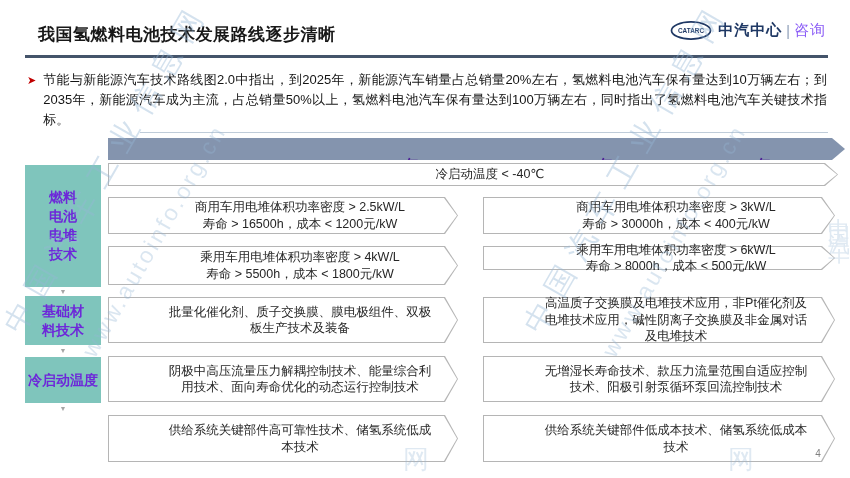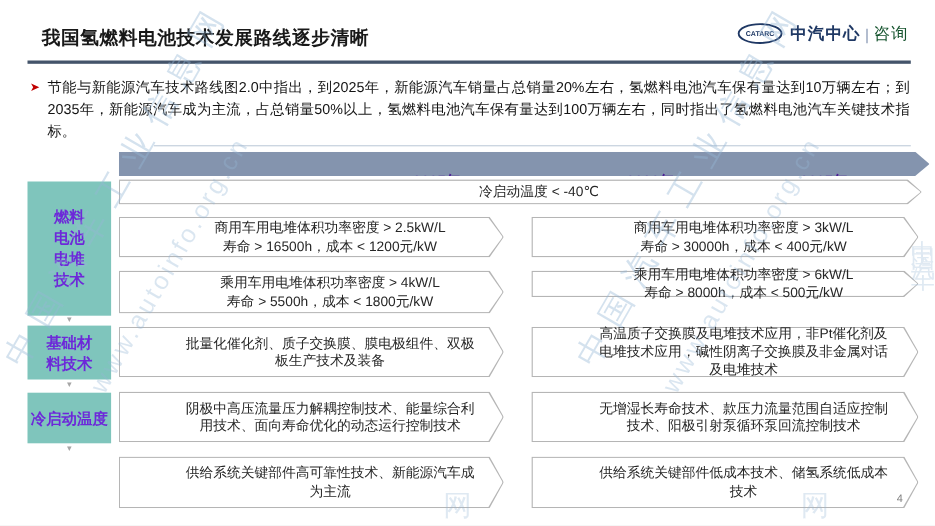--- a/index.html
+++ b/index.html
@@ -6,21 +6,21 @@
   html,body { background:#e8e8e8; }
   .slide {
     position:relative; width:850px; height:478px; background:#ffffff;
     overflow:hidden; font-family:"Liberation Sans","DejaVu Sans",sans-serif;
     --arrow: polygon(0 0, calc(100% - 13px) 0, 100% 50%, calc(100% - 13px) 100%, 0 100%);
   }
   .title { position:absolute; left:38px; top:23px; font-size:17px; font-weight:bold; color:#181818; letter-spacing:.5px; }
   .logo { position:absolute; right:24px; top:20px; display:flex; align-items:center; gap:6px; }
   .logo .brand { font-size:15px; font-weight:bold; color:#1f3864; letter-spacing:1px; }
   .logo .sep { font-size:14px; color:#8a9ab5; font-weight:300; margin:0 -2px; }
-  .logo .suffix { font-size:15px; color:#14532d; letter-spacing:1px; }
+  .logo .suffix { font-size:15px; color:#8b5cf6; letter-spacing:1px; }
   .title-rule { position:absolute; left:25px; top:55px; width:803px; height:2.5px; background:#44546a; }
   .intro { position:absolute; left:27px; top:70px; width:800px; display:flex; gap:7px; }
   .intro .marker { color:#c00000; font-size:11px; line-height:20px; flex:0 0 auto; }
   .intro .intro-text { font-size:13px; line-height:20px; color:#141414; text-align:justify; }
   .thin-rule { position:absolute; left:140px; top:132px; width:688px; height:1px; background:#b4c3d2; opacity:.85; }
 
   .band { position:absolute; left:108px; top:138px; width:737px; height:22px; background:#8494ae; clip-path:var(--arrow); }
   .yr { position:absolute; top:16px; line-height:22px; transform:translateX(-50%); color:#4c1d95; font-weight:bold; font-size:13.5px; }
 
   .chev { position:absolute; }
@@ -133,21 +133,21 @@
   </div>
   <div class="chev" style="left:483px;top:356px;width:352px;height:46px">
     <div class="cbg"></div>
       <div class="cin"></div>
     <div class="ctx">无增湿长寿命技术、款压力流量范围自适应控制技术、阳极引射泵循环泵回流控制技术</div>
   </div>
 
   <div class="chev" style="left:108px;top:415px;width:350px;height:47px">
     <div class="cbg"></div>
       <div class="cin"></div>
-    <div class="ctx">供给系统关键部件高可靠性技术、新能源汽车成为主流</div>
+    <div class="ctx">供给系统关键部件高可靠性技术、储氢系统低成本技术</div>
   </div>
   <div class="chev" style="left:483px;top:415px;width:352px;height:47px">
     <div class="cbg"></div>
       <div class="cin"></div>
     <div class="ctx">供给系统关键部件低成本技术、储氢系统低成本技术</div>
   </div>
 
   <div class="wm wm-zh" style="left:30px;top:300px">中国汽车工业信息网</div>
   <div class="wm wm-en" style="left:100px;top:335px">www.autoinfo.org.cn</div>
   <div class="wm wm-zh" style="left:550px;top:300px">中国汽车工业信息网</div>

